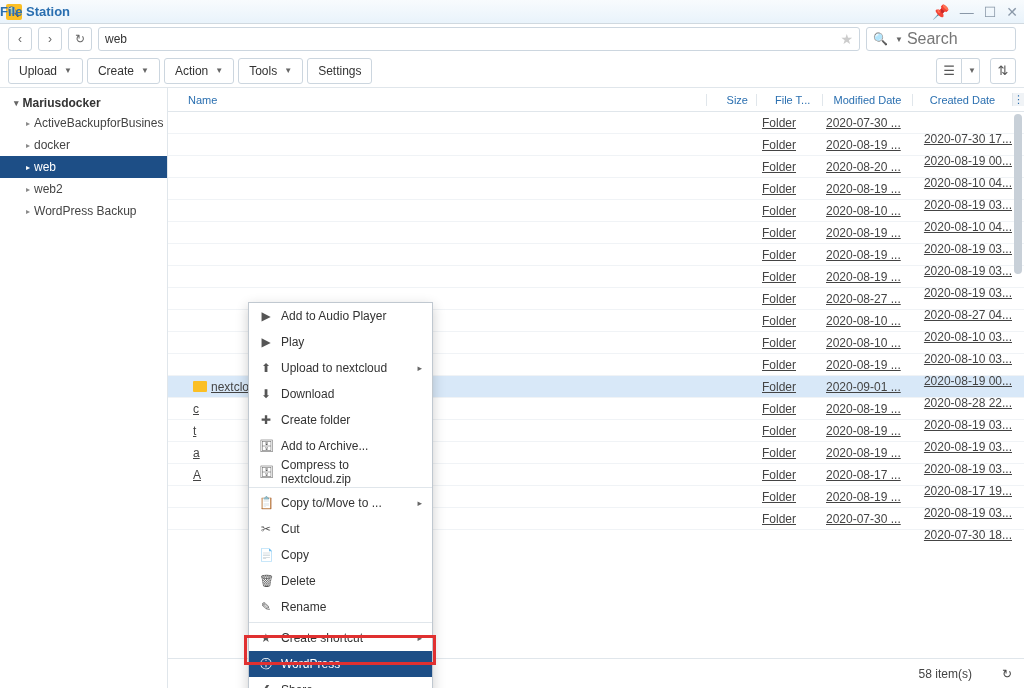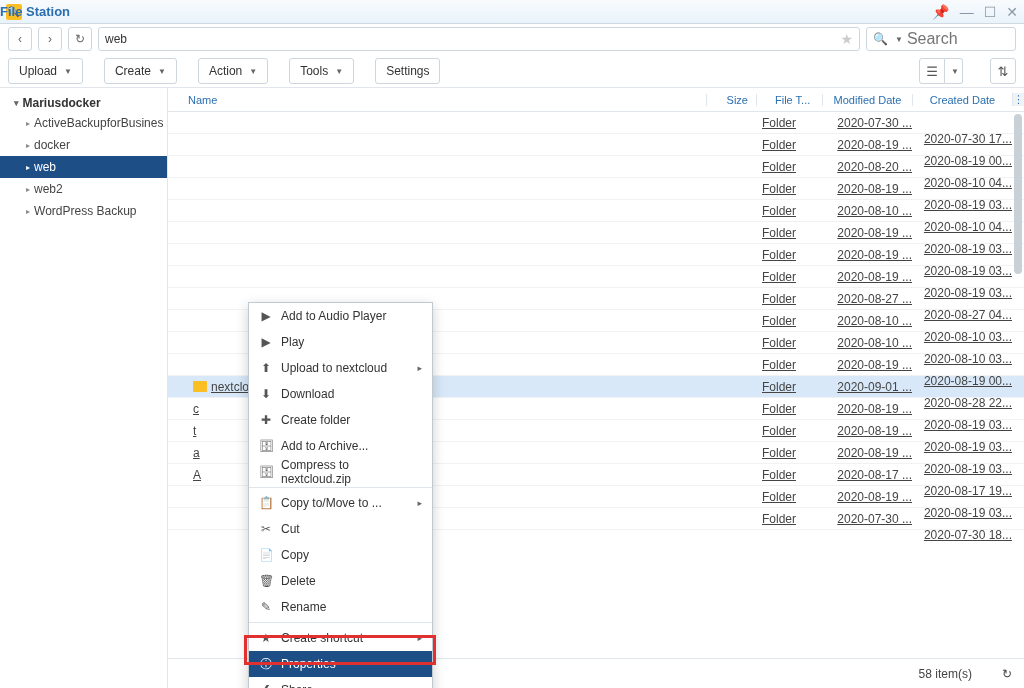--- a/index.html
+++ b/index.html
@@ -11,21 +11,21 @@
 .titlebar .window-controls { margin-left: auto; display: flex; gap: 10px; color: #8a98a8; }
 .titlebar .window-controls span { cursor: pointer; font-size: 14px; }
 
 .toolbar-row { height: 30px; display: flex; align-items: center; padding: 4px 8px; gap: 6px; }
 .nav-btn, .refresh-btn { width: 24px; height: 24px; border: 1px solid #ccd6df; border-radius: 3px; background: #fff; display: flex; align-items: center; justify-content: center; cursor: pointer; color: #666; }
 .path-bar { flex: 1; height: 24px; border: 1px solid #ccd6df; border-radius: 3px; background: #fff; display: flex; align-items: center; padding: 0 6px; }
 .path-bar .star { margin-left: auto; color: #ccc; font-size: 14px; }
 .search-box { width: 150px; height: 24px; border: 1px solid #ccd6df; border-radius: 3px; background: #fff; display: flex; align-items: center; padding: 0 6px; color: #888; gap: 4px; }
 .search-box input { border: none; outline: none; width: 100%; font-size: 16px; }
 
-.action-row { height: 34px; display: flex; padding: 4px 8px; gap: 21px; border-bottom: 1px solid #e0e6eb; }
+.action-row { height: 34px; display: flex; align-items: center; padding: 4px 8px; gap: 4px; border-bottom: 1px solid #e0e6eb; }
 .action-btn { height: 26px; padding: 0 10px; border: 1px solid #ccd6df; border-radius: 3px; background: #fff; display: flex; align-items: center; cursor: pointer; font-size: 12px; color: #333; gap: 4px; }
 .action-row .spacer { flex: 1; }
 .view-btn { width: 26px; height: 26px; border: 1px solid #ccd6df; background: #fff; display: flex; align-items: center; justify-content: center; cursor: pointer; color: #555; font-size: 13px; }
 .view-btn:first-child { border-radius: 3px 0 0 3px; }
 .view-btn + .view-btn { border-left: none; }
 .view-btn.sort { width: 18px; }
 .sort-split { display:flex; margin-right:6px; }
 .sort-split .view-btn:last-child { border-radius: 0 3px 3px 0;}
 
 .main { display: flex; height: calc(100% - 88px); }
@@ -45,21 +45,21 @@
 .col-mod { width: 90px; text-align: center; border-left: 1px solid #e0e6eb; }
 .col-cre { width: 100px; text-align: center; border-left: 1px solid #e0e6eb; }
 .col-scroll { width: 12px; background:#f0f3f6; border-left:1px solid #e0e6eb;}
 
 .file-list { flex: 1; overflow: hidden; position: relative; }
 .file-row { height: 22px; display: flex; align-items: center; border-bottom: 1px solid #f0f3f6; color: #444; text-decoration: underline; }
 .file-row.selected { background: #d8e8f8; }
 .file-row .fname { flex: 1; padding-left: 25px; overflow: hidden; white-space: nowrap; display:flex; align-items:center; gap:4px;}
 .file-row .fsize { width: 50px; text-align:right; padding-right:8px; }
 .file-row .ftype { width: 66px; padding-left: 6px; }
-.file-row .fmod { width: 90px; text-align: right; padding-left:4px; white-space:nowrap; overflow:hidden; }
+.file-row .fmod { width: 90px; text-align: left; padding-left:4px; white-space:nowrap; overflow:hidden; }
 .file-row .fcre { width: 100px; text-align: right; padding-left:4px; white-space:nowrap; overflow:hidden;margin-top:33px; }
 .file-row .fscroll { width: 12px; }
 .folder-icon { width: 14px; height: 11px; background: #fbbf24; border-radius: 1px; display: inline-block; }
 
 .scrollbar { position: absolute; right: 2px; top: 2px; width: 8px; height: 160px; background: #c8d0d8; border-radius: 4px; }
 
 .status-bar { height: 30px; border-top: 1px solid #e0e6eb; display: flex; align-items: center; justify-content: flex-end; padding: 0 12px; color: #444; gap: 30px; }
 
 
 .context-menu { position: absolute; left: 248px; top: 302px; width: 185px; background: #fff; border: 1px solid #c0c8d0; box-shadow: 0 4px 12px rgba(0,0,0,0.2); z-index: 100; }
@@ -386,20 +386,20 @@
       <span>Rename</span>
     </div>
     <div class="ctx-item sep"></div>
     <div class="ctx-item">
       <span class="ctx-icon">★</span>
       <span>Create shortcut</span>
       <span class="submenu-arrow">▸</span>
     </div>
     <div class="ctx-item highlighted">
       <span class="ctx-icon">ⓘ</span>
-      <span>Properties</span>
+      <span>WordPress</span>
     </div>
     <div class="ctx-item">
       <span class="ctx-icon">❮</span>
       <span>Share</span>
     </div>
   </div>
 <div class="highlight-box"></div>
 
 </body></html>

